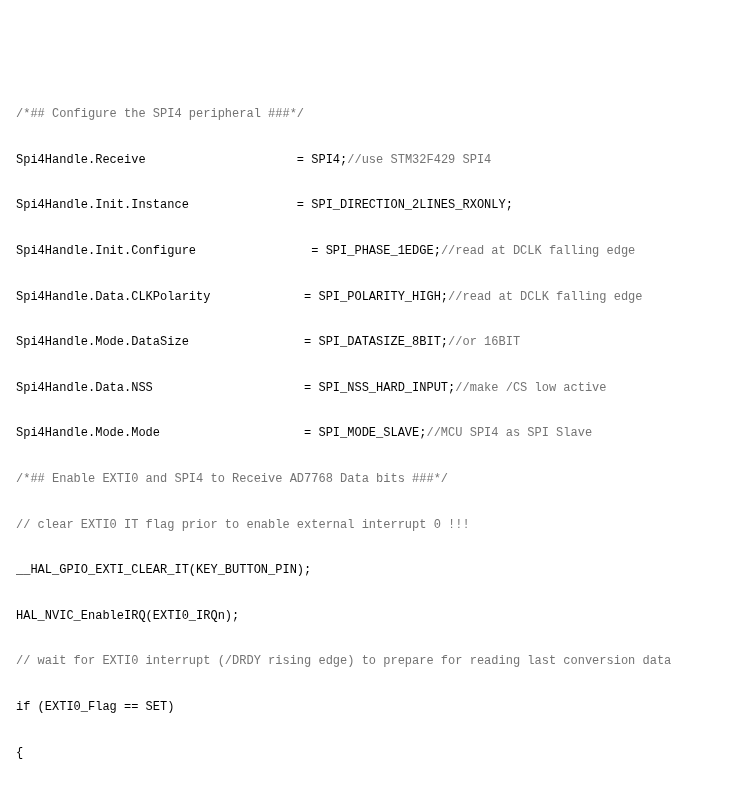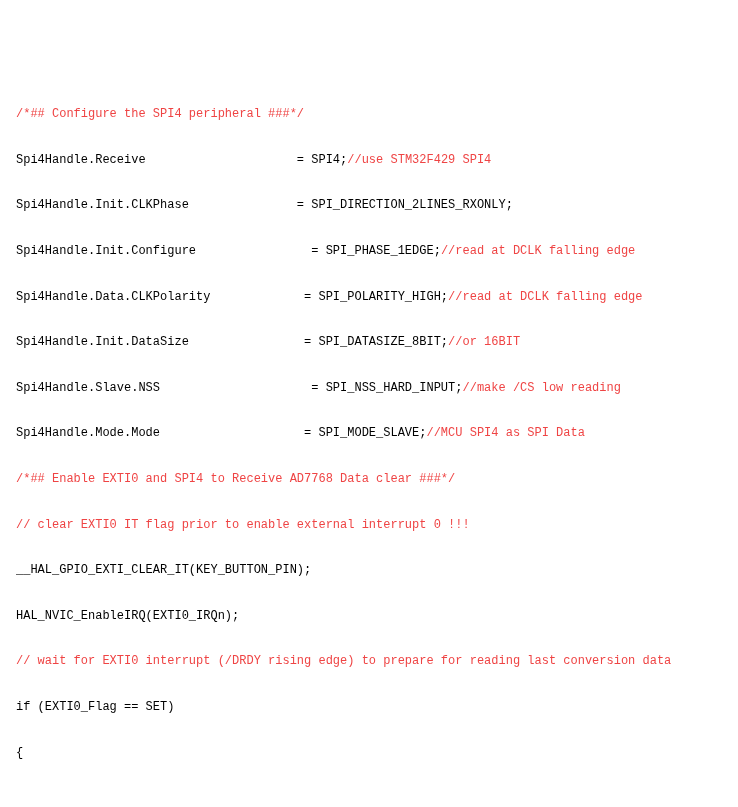--- a/index.html
+++ b/index.html
@@ -8,38 +8,38 @@
     font-family: "Courier New", Courier, monospace;
     font-size: 12px;
     line-height: 1.9;
     color: #000;
     background: #fff;
     width: 738px;
     box-sizing: border-box;
     white-space: pre;
     overflow: hidden;
   }
-  .cm { color: #ef4444; }
+  .cm { color: #737373; }
   .blank { height: 6px; display:block; }
   .line { display:block; }
 </style>
 </head>
 <body>
 
 
 
 <span class="line cm">/*## Configure the SPI4 peripheral ###*/</span>
 <span class="line"><span>Spi4Handle.Receive                     = SPI4;</span><span class="cm">//use STM32F429 SPI4</span></span>
-<span class="line">Spi4Handle.Init.CLKPhase               = SPI_DIRECTION_2LINES_RXONLY;</span>
+<span class="line">Spi4Handle.Init.Instance               = SPI_DIRECTION_2LINES_RXONLY;</span>
 <span class="line"><span>Spi4Handle.Init.Configure                = SPI_PHASE_1EDGE;</span><span class="cm">//read at DCLK falling edge</span></span>
 <span class="line"><span>Spi4Handle.Data.CLKPolarity             = SPI_POLARITY_HIGH;</span><span class="cm">//read at DCLK falling edge</span></span>
-<span class="line"><span>Spi4Handle.Init.DataSize                = SPI_DATASIZE_8BIT;</span><span class="cm">//or 16BIT</span></span>
-<span class="line"><span>Spi4Handle.Slave.NSS                     = SPI_NSS_HARD_INPUT;</span><span class="cm">//make /CS low reading</span></span>
-<span class="line"><span>Spi4Handle.Mode.Mode                    = SPI_MODE_SLAVE;</span><span class="cm">//MCU SPI4 as SPI Data</span></span>
-<span class="line cm">/*## Enable EXTI0 and SPI4 to Receive AD7768 Data clear ###*/</span>
+<span class="line"><span>Spi4Handle.Mode.DataSize                = SPI_DATASIZE_8BIT;</span><span class="cm">//or 16BIT</span></span>
+<span class="line"><span>Spi4Handle.Data.NSS                     = SPI_NSS_HARD_INPUT;</span><span class="cm">//make /CS low active</span></span>
+<span class="line"><span>Spi4Handle.Mode.Mode                    = SPI_MODE_SLAVE;</span><span class="cm">//MCU SPI4 as SPI Slave</span></span>
+<span class="line cm">/*## Enable EXTI0 and SPI4 to Receive AD7768 Data bits ###*/</span>
 <span class="line cm">// clear EXTI0 IT flag prior to enable external interrupt 0 !!!</span>
 <span class="line">__HAL_GPIO_EXTI_CLEAR_IT(KEY_BUTTON_PIN);</span>
 <span class="line">HAL_NVIC_EnableIRQ(EXTI0_IRQn);</span>
 <span class="line cm">// wait for EXTI0 interrupt (/DRDY rising edge) to prepare for reading last conversion data</span>
 <span class="line">if (EXTI0_Flag == SET)</span>
 <span class="line">{</span>
 <span class="blank"></span>
 
 
 

